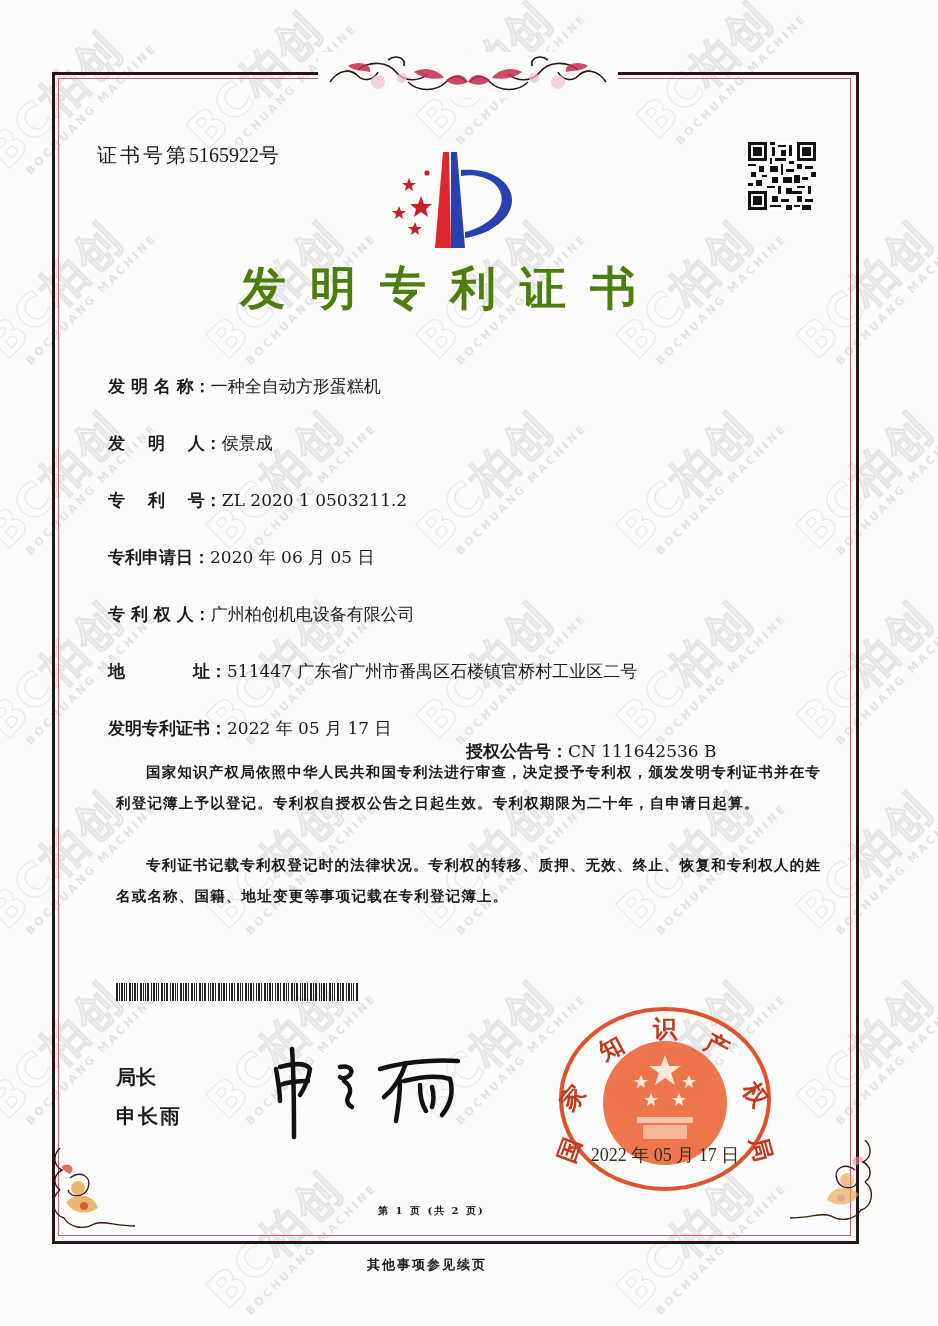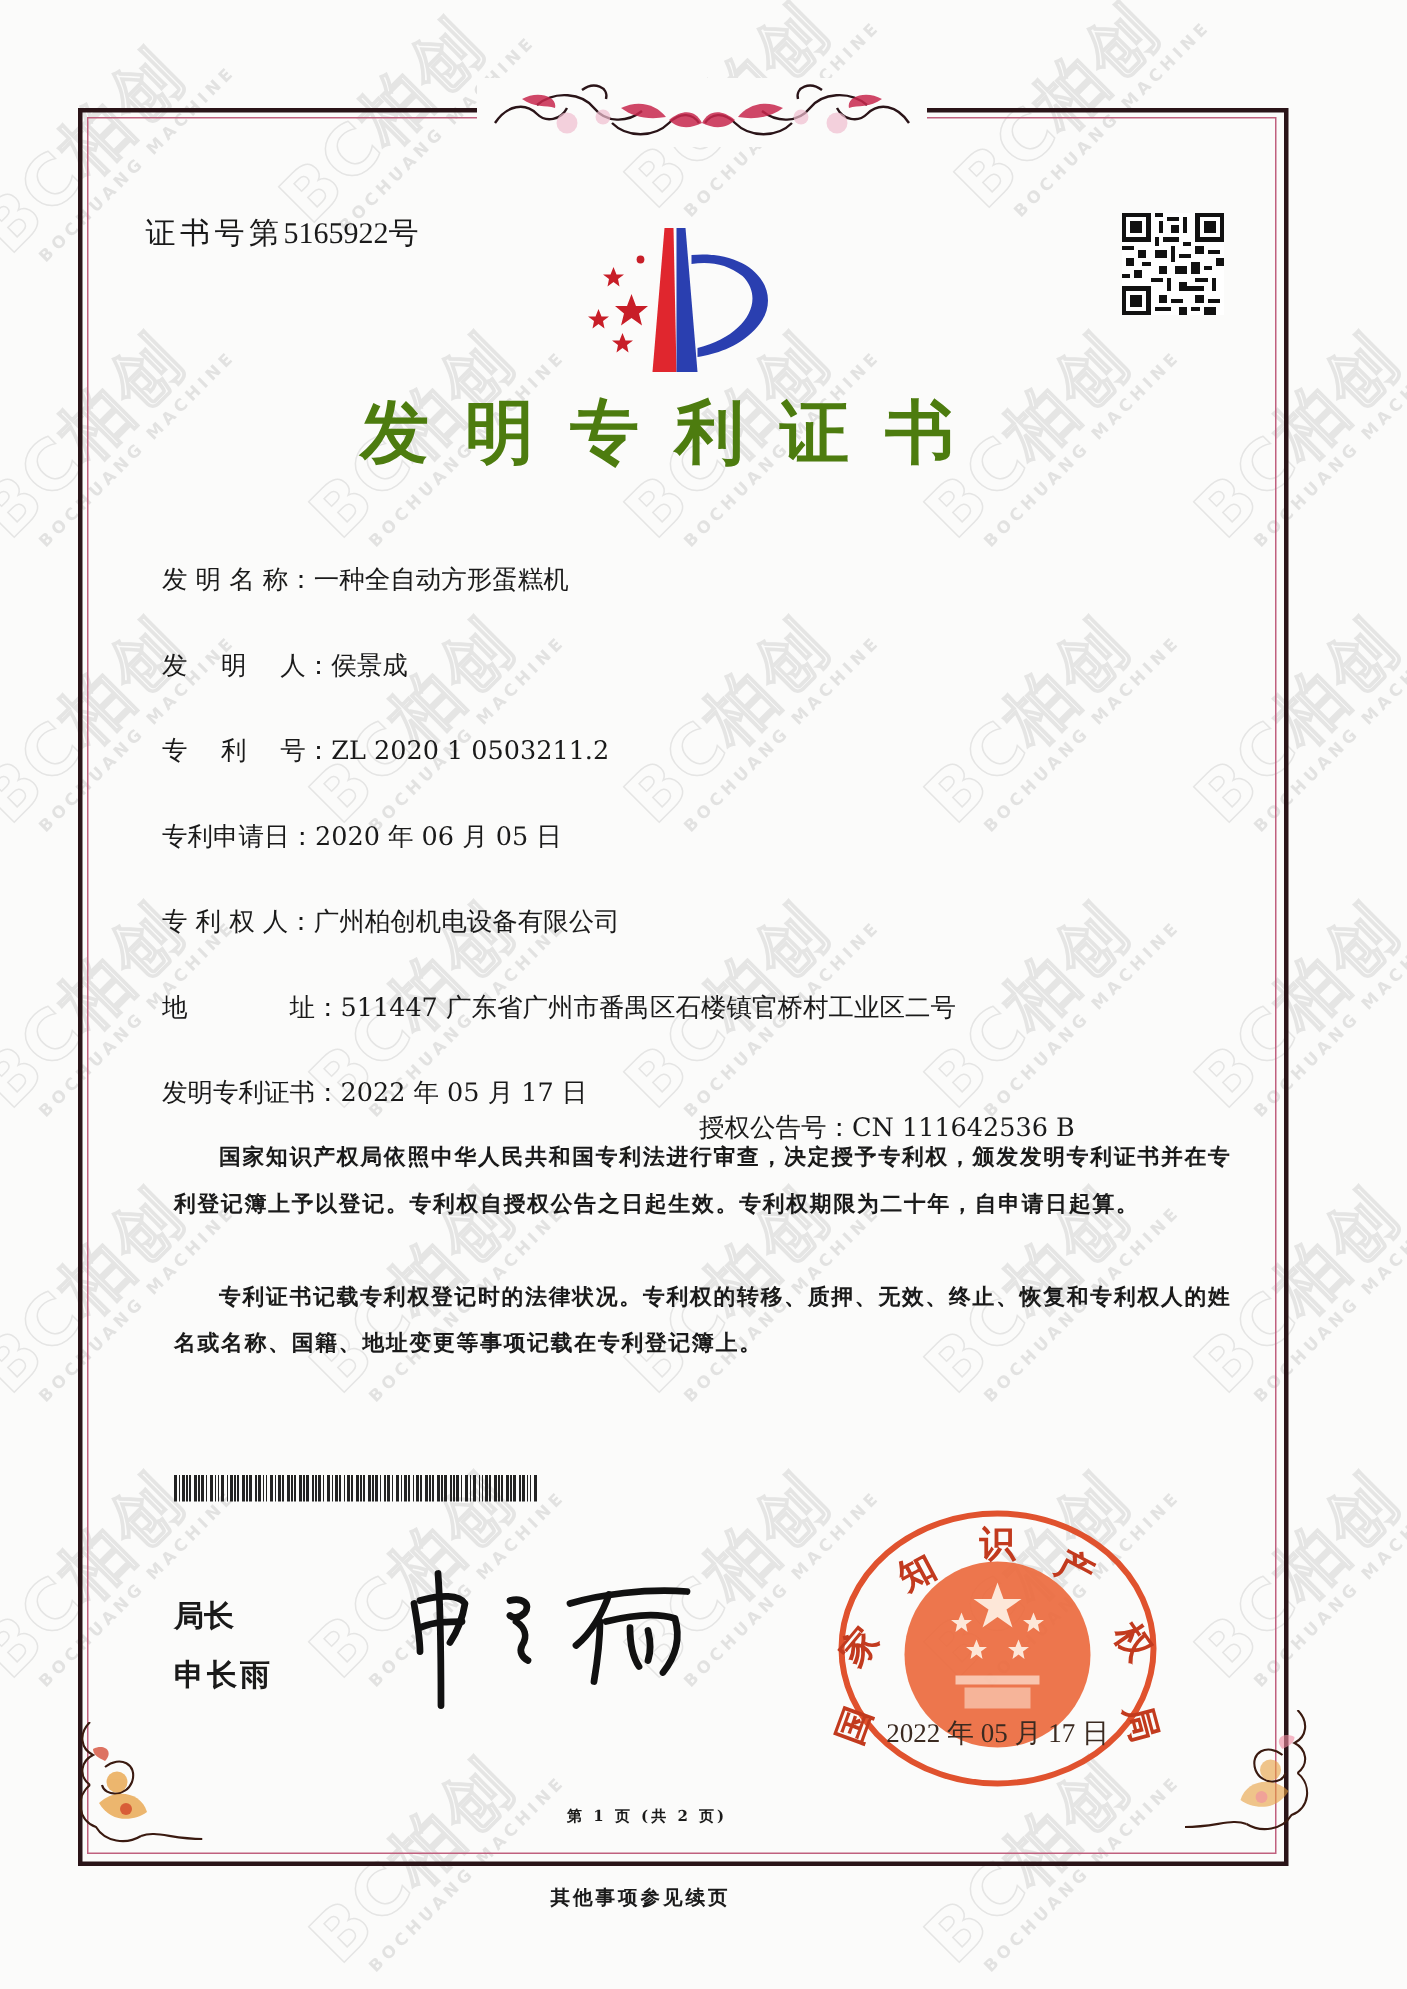--- a/index.html
+++ b/index.html
@@ -33,21 +33,21 @@
   .text { position:absolute; white-space:nowrap; }
   .cert-no { left:97px; top:142px; font-size:20px; letter-spacing:3px; }
   .cert-no .num { letter-spacing:0; font-family:"Liberation Serif",serif; }
   .logo { position:absolute; left:385px; top:140px; width:140px; height:110px; }
   .qr { position:absolute; left:748px; top:141px; width:68px; height:70px; }
   .title {
     left:240px; top:258px; font-size:46px; letter-spacing:24px;
     font-family:"DejaVu Sans","Liberation Sans",sans-serif; font-weight:bold; color:#4d7c0f;
   }
   .field { font-size:17px; }
-  .label { display:inline-block; font-weight:normal; }
+  .label { display:inline-block; font-weight:bold; }
   .val { font-family:"DejaVu Serif","Liberation Serif",serif; }
   .para {
     position:absolute; left:116px; width:712px; font-size:14.5px; line-height:31px;
     font-weight:bold; letter-spacing:1.2px; text-indent:30px;
   }
   .barcode { position:absolute; left:116px; top:983px; width:242px; height:18px; }
   .director-title { left:116px; top:1064px; font-size:20px; font-weight:bold; font-family:"DejaVu Sans","Liberation Sans",sans-serif; }
   .director-name { left:116px; top:1103px; font-size:20px; font-weight:bold; font-family:"DejaVu Sans","Liberation Sans",sans-serif; letter-spacing:2px; }
   .signature { position:absolute; left:270px; top:1045px; width:200px; height:95px; }
   .seal { position:absolute; left:553px; top:1003px; width:225px; height:190px; }

